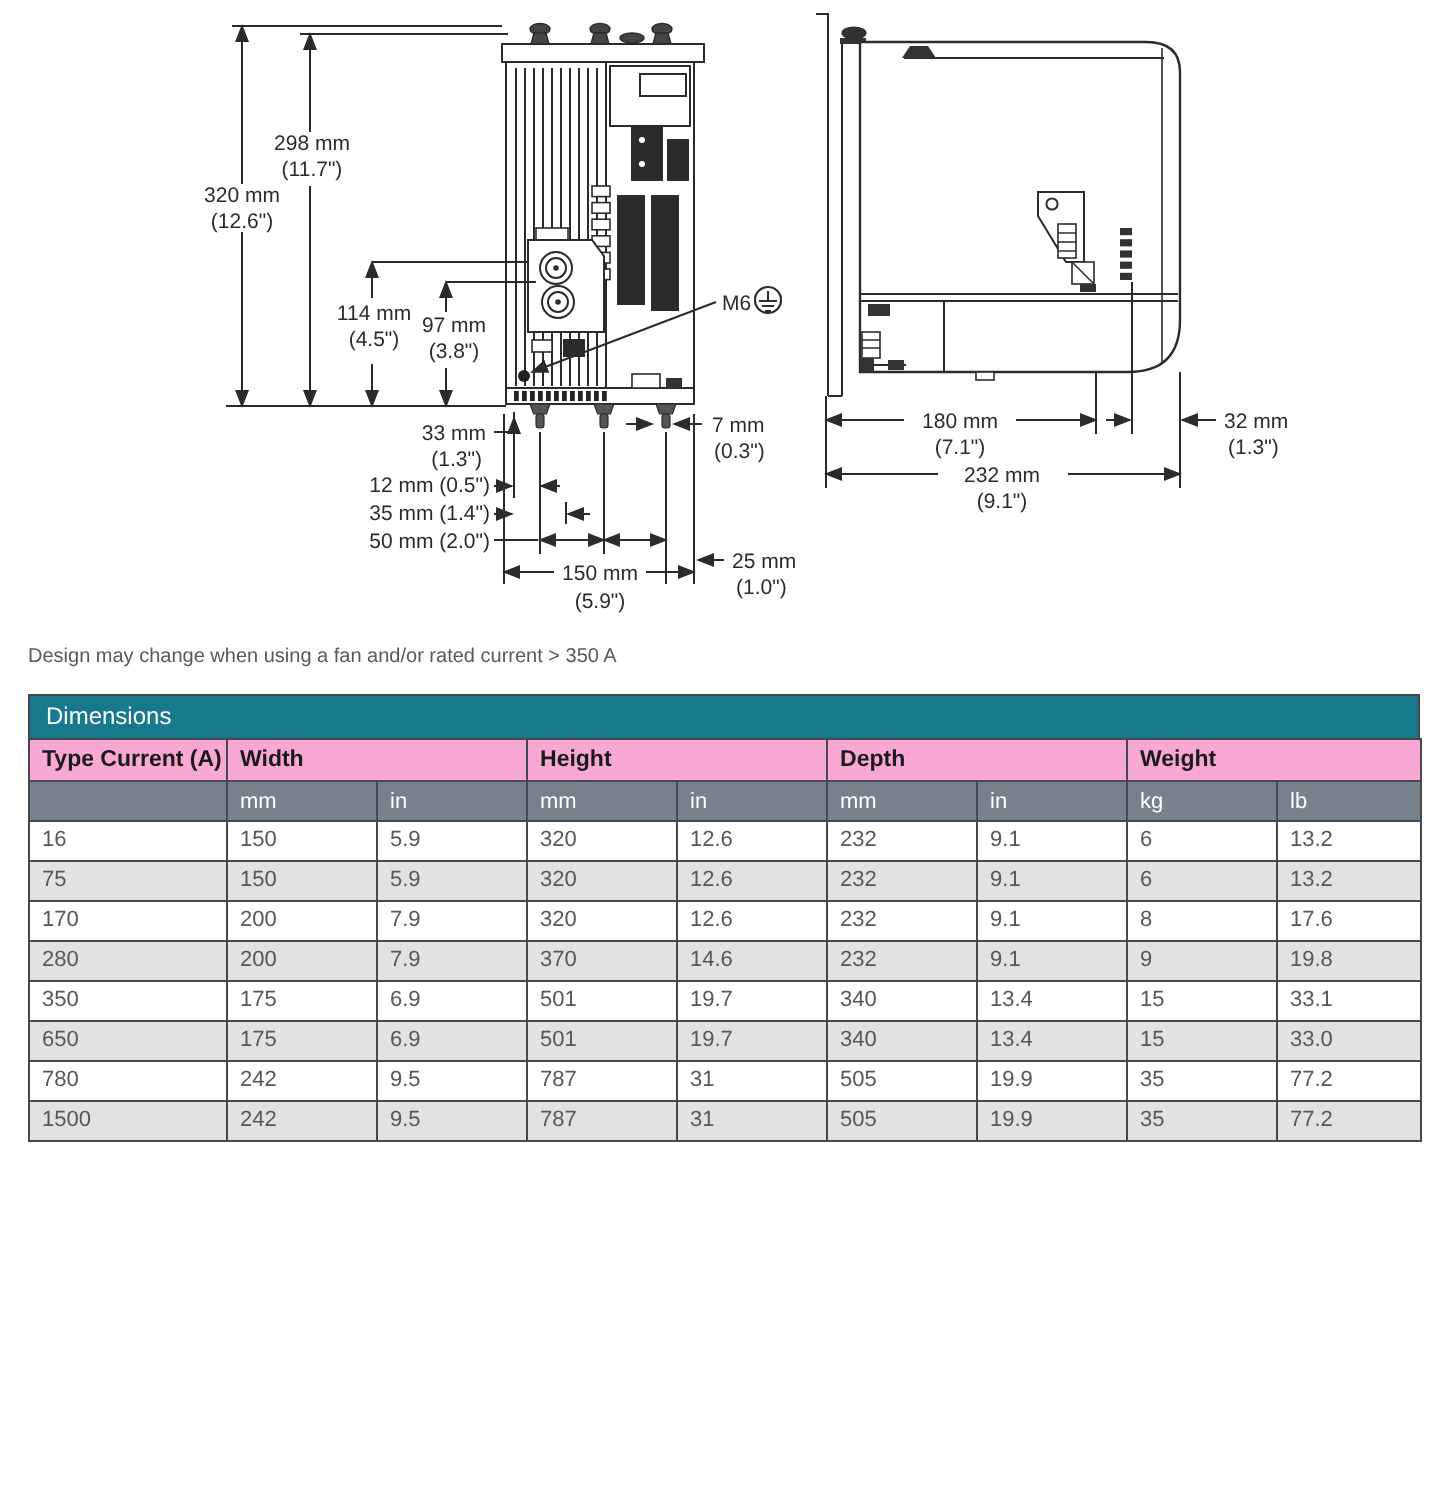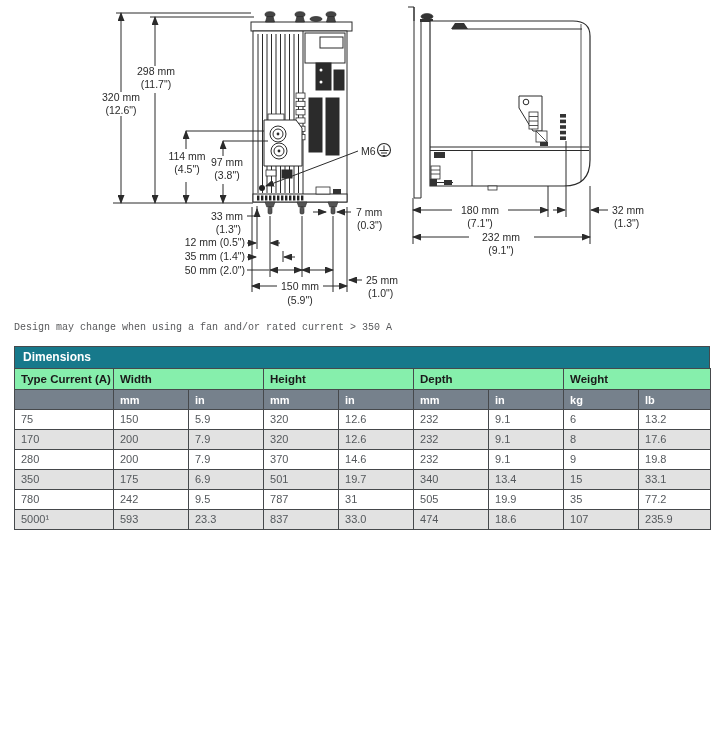--- a/index.html
+++ b/index.html
@@ -1,28 +1,28 @@
 <!DOCTYPE html>
 <html style="--teal: #17798b;"><head>
 <meta charset="utf-8">
 <style>
   html,body{margin:0;padding:0;background:#fff;}
   .page{width:723px;height:751px;background:#fff;font-family:"Liberation Sans",sans-serif;position:relative;overflow:hidden;}
   svg text{font-family:"Liberation Sans",sans-serif;font-size:10.5px;fill:#2b2b2b;}
   svg text.mid{text-anchor:middle;}
   svg text.end{text-anchor:end;}
-  .note{margin:6px 0 0 14px;font-size:10px;color:#58595b;font-family:Liberation Mono, monospace;}
+  .note{margin:6px 0 0 14px;font-size:10px;color:#58595b;}
   .dims{margin:13px 13px 0 14px;}
-  .dims-title{background:var(--teal,#17798b);color:#fff;font-weight:bold;font-size:12px;
+  .dims-title{background:var(--teal,#17798b);color:#fff;font-weight:normal;font-size:12px;
     padding:3px 4px 4px 8px;border:1px solid #46494c;border-bottom:none;}
   table.spec{width:100%;border-collapse:collapse;table-layout:fixed;font-size:11px;}
   table.spec th,table.spec td{border:1px solid #46494c;padding:3px 6px;text-align:left;
     overflow:hidden;white-space:nowrap;}
-  table.spec thead th{font-weight:bold;color:#1a1a1a;font-size:11.5px;background:#86efac;height:14px;}
-  table.spec tr.units td{background:#76818c;color:#fff;font-weight:bold;height:13px;}
+  table.spec thead th{font-weight:bold;color:#1a1a1a;font-size:11.5px;background:#f9a8d4;height:14px;}
+  table.spec tr.units td{background:#76818c;color:#fff;font-weight:normal;height:13px;}
   table.spec tbody td{color:#54585c;height:13px;line-height:13px;}
   table.spec tbody tr:nth-child(even) td{background:#e2e2e2;}
 </style>
 </head>
 <body>
 
 <div class="page">
 
   <svg width="723" height="312" viewBox="0 0 723 312">
     <defs>
@@ -258,20 +258,31 @@
           <td>mm</td>
           <td>in</td>
           <td>mm</td>
           <td>in</td>
           <td>kg</td>
           <td>lb</td>
         </tr>
       </thead>
       <tbody>
           <tr>
+            <td>16</td>
+            <td>150</td>
+            <td>5.9</td>
+            <td>320</td>
+            <td>12.6</td>
+            <td>232</td>
+            <td>9.1</td>
+            <td>6</td>
+            <td>13.2</td>
+          </tr>
+          <tr>
             <td>75</td>
             <td>150</td>
             <td>5.9</td>
             <td>320</td>
             <td>12.6</td>
             <td>232</td>
             <td>9.1</td>
             <td>6</td>
             <td>13.2</td>
           </tr>
@@ -302,38 +313,49 @@
             <td>175</td>
             <td>6.9</td>
             <td>501</td>
             <td>19.7</td>
             <td>340</td>
             <td>13.4</td>
             <td>15</td>
             <td>33.1</td>
           </tr>
           <tr>
+            <td>650</td>
+            <td>175</td>
+            <td>6.9</td>
+            <td>501</td>
+            <td>19.7</td>
+            <td>340</td>
+            <td>13.4</td>
+            <td>15</td>
+            <td>33.0</td>
+          </tr>
+          <tr>
             <td>780</td>
             <td>242</td>
             <td>9.5</td>
             <td>787</td>
             <td>31</td>
             <td>505</td>
             <td>19.9</td>
             <td>35</td>
             <td>77.2</td>
           </tr>
           <tr>
-            <td>5000¹</td>
-            <td>593</td>
-            <td>23.3</td>
-            <td>837</td>
-            <td>33.0</td>
-            <td>474</td>
-            <td>18.6</td>
-            <td>107</td>
-            <td>235.9</td>
+            <td>1500</td>
+            <td>242</td>
+            <td>9.5</td>
+            <td>787</td>
+            <td>31</td>
+            <td>505</td>
+            <td>19.9</td>
+            <td>35</td>
+            <td>77.2</td>
           </tr>
         </tbody>
     </table>
   </div>
 
 </div>
 
 </body></html>

